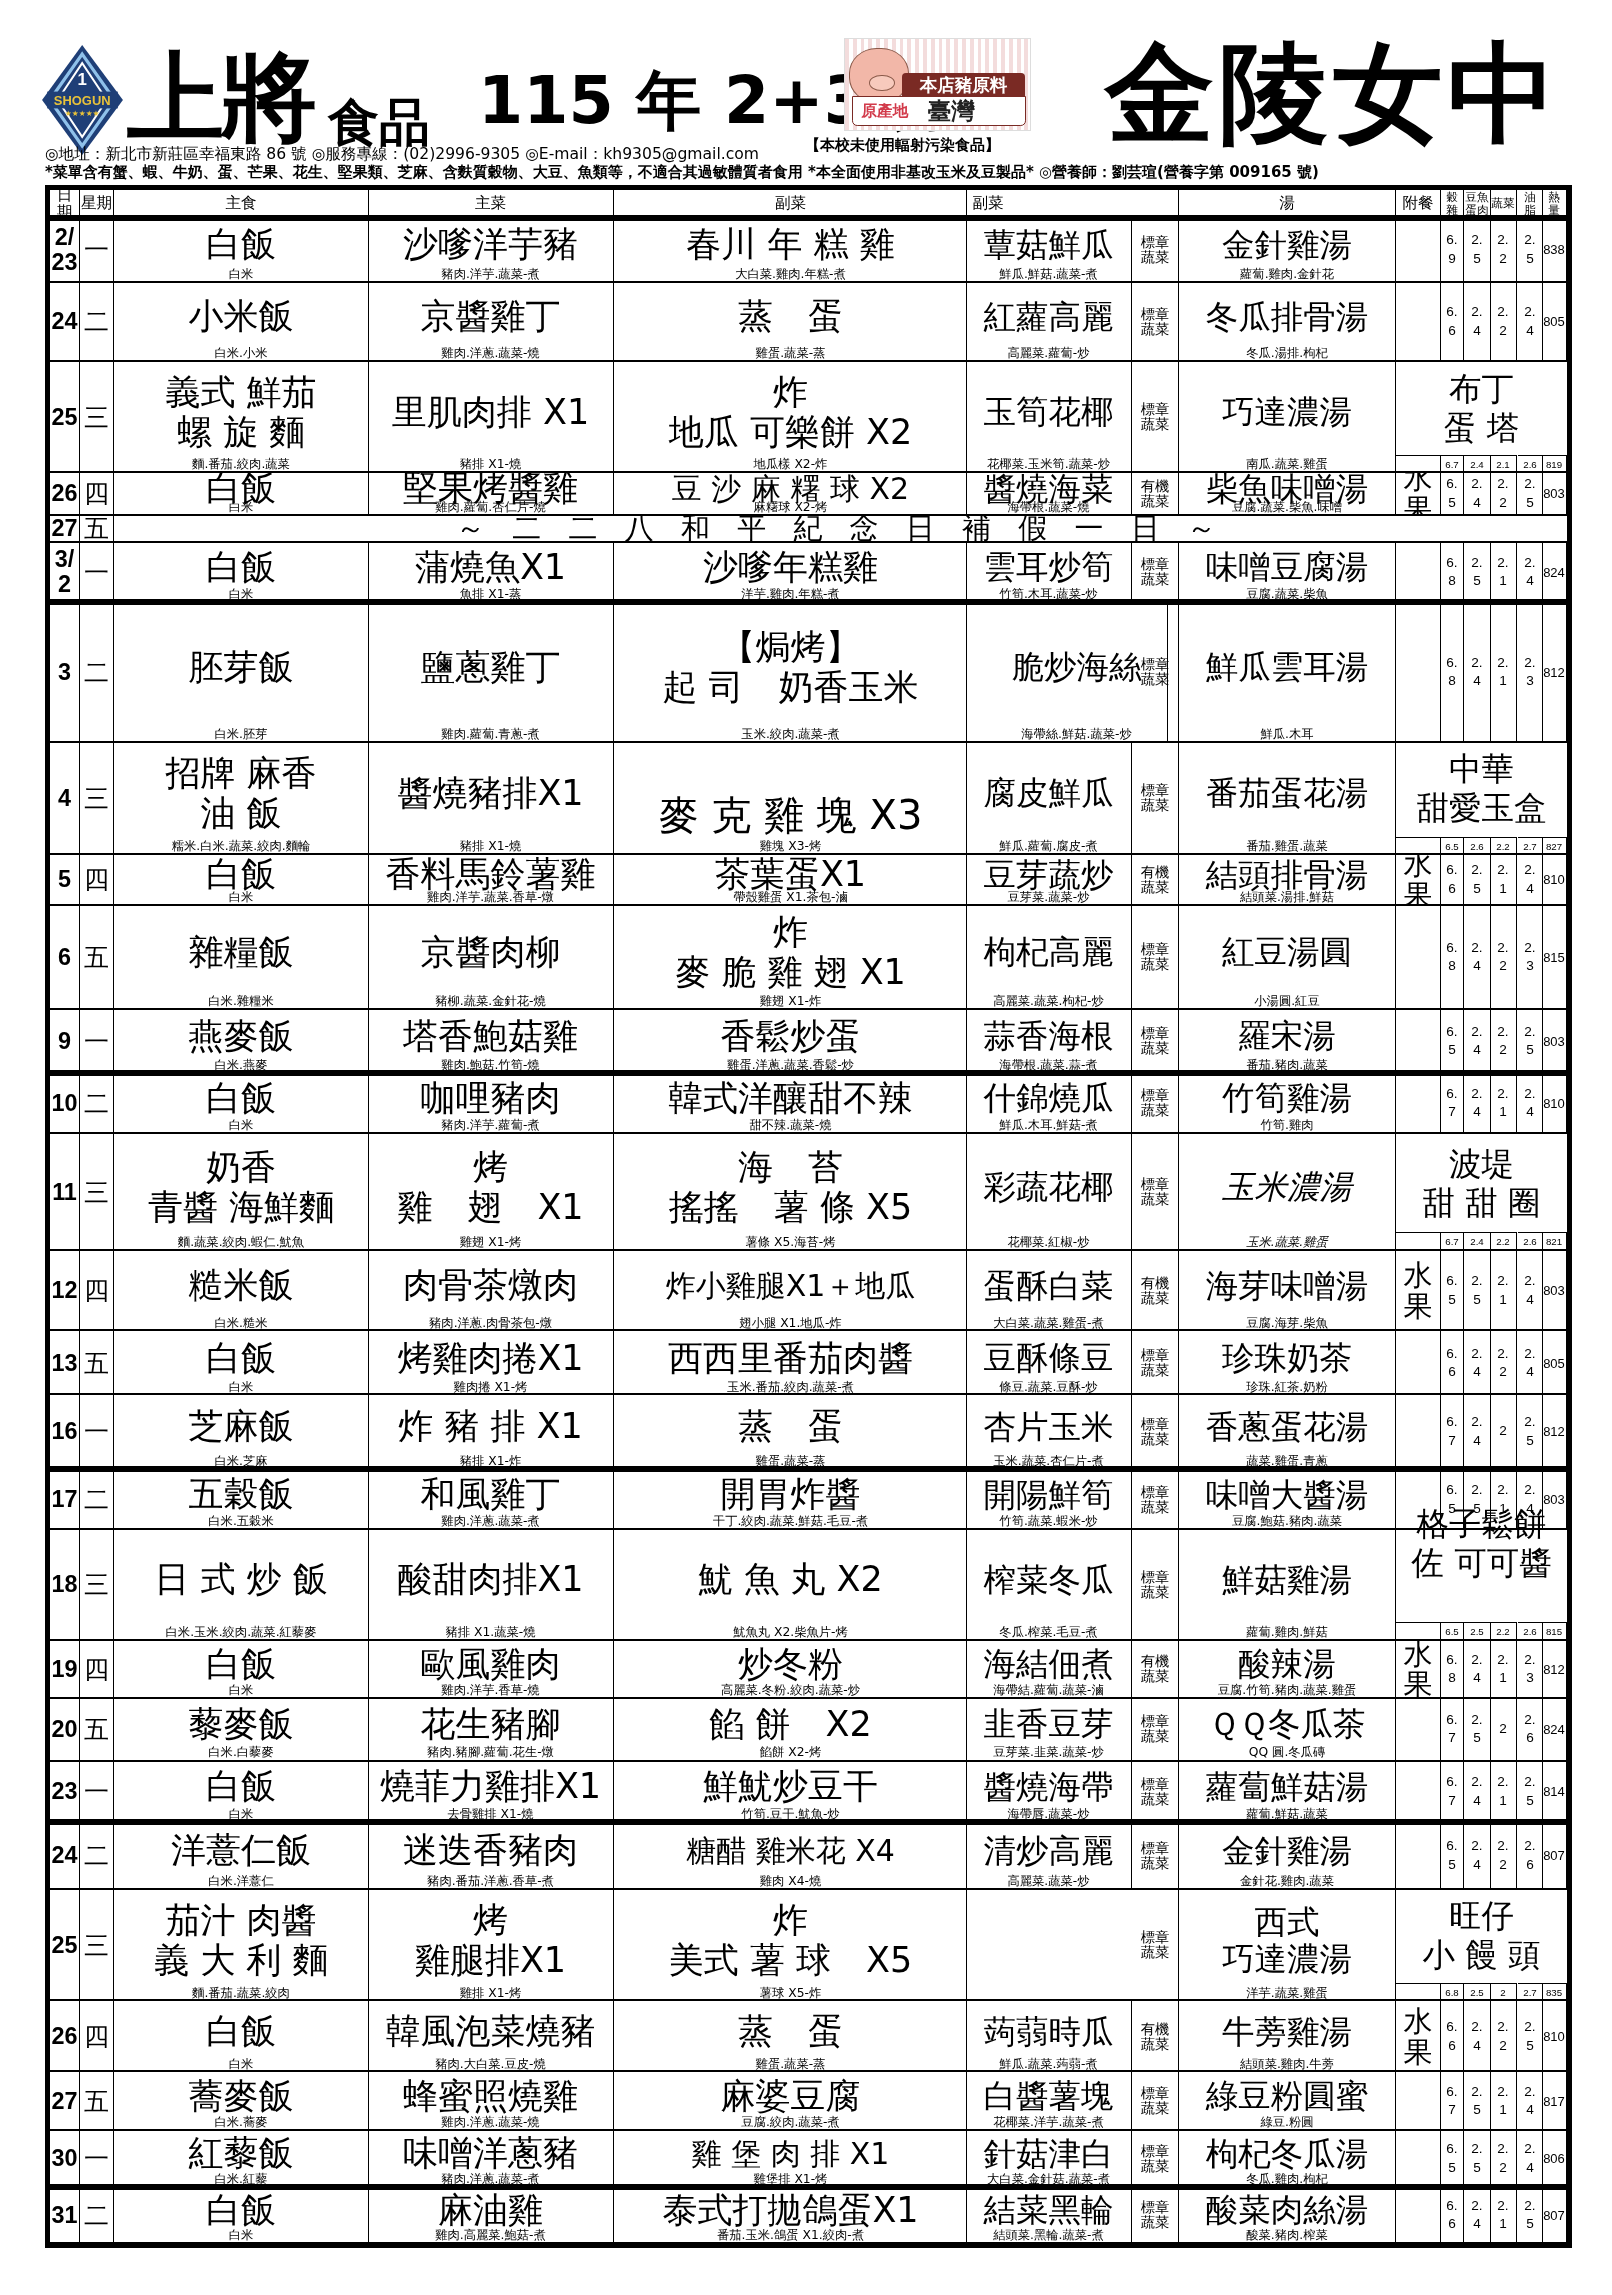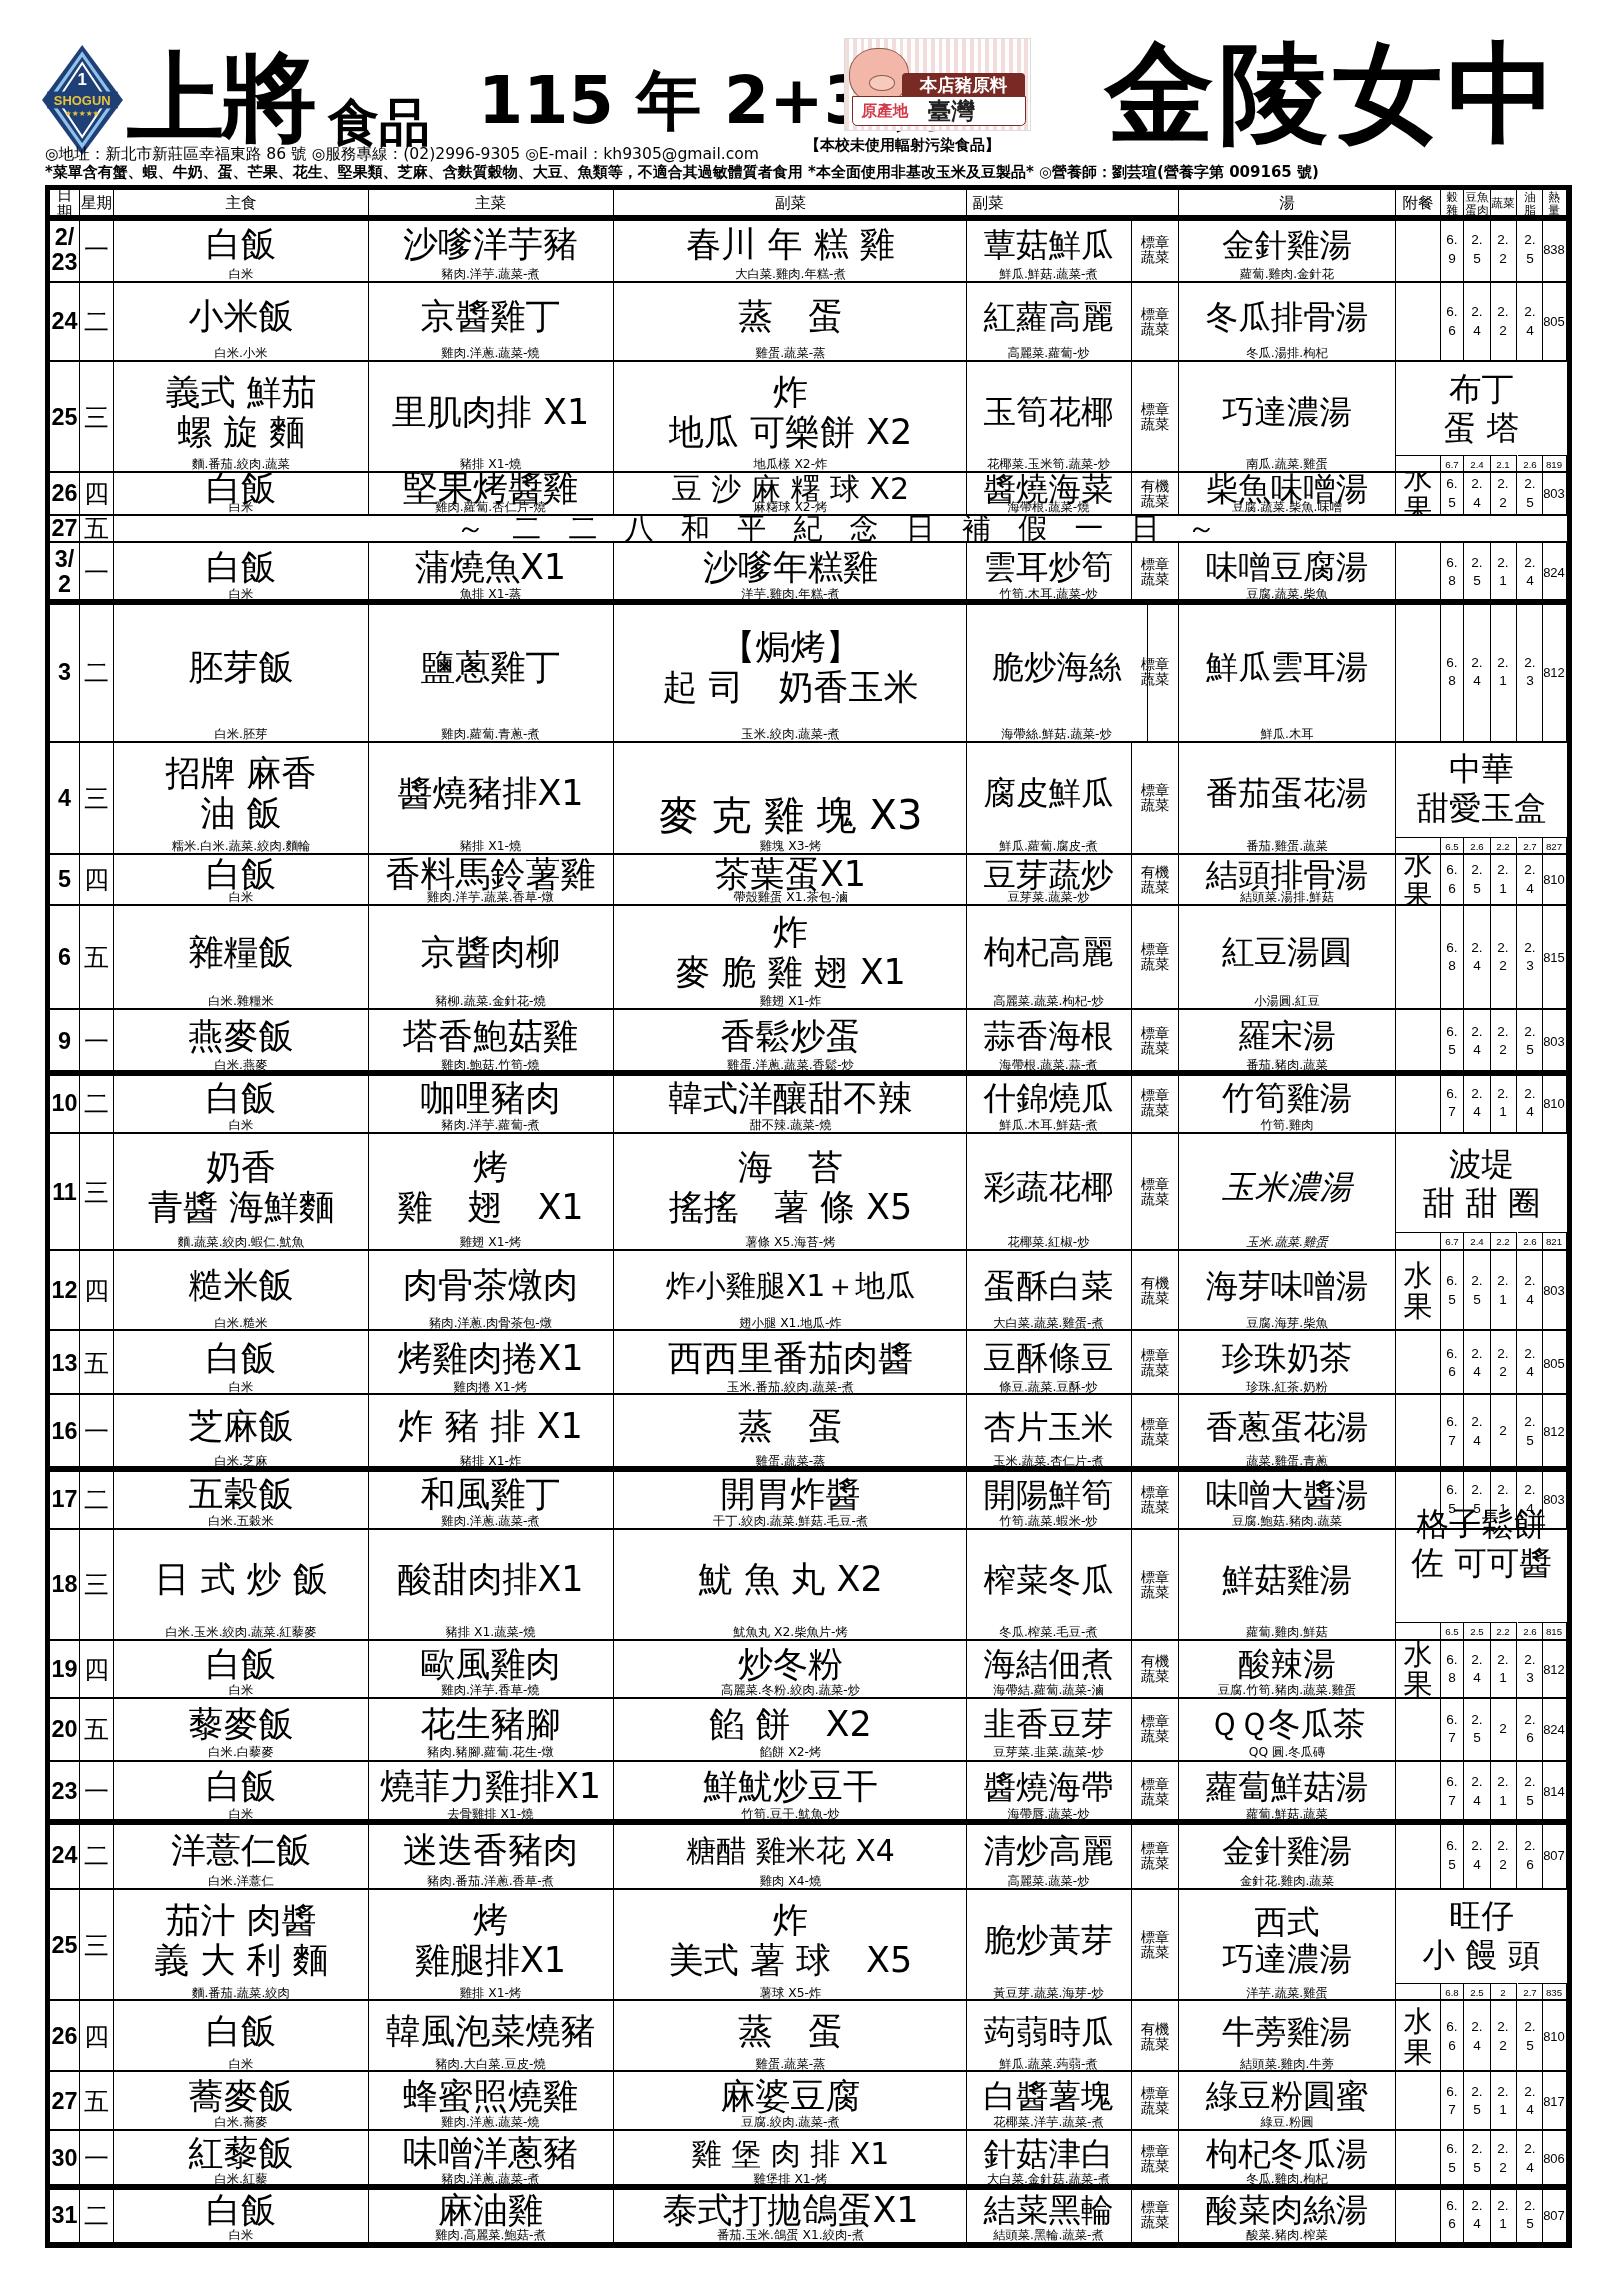--- a/index.html
+++ b/index.html
@@ -310,21 +310,21 @@
     </div>
     <div class="cell dish" style="left: 318px; top: 412px; width: 246px; height: 140px;">
       <div class="name">鹽蔥雞丁</div>
       <div class="ing">雞肉.蘿蔔.青蔥-煮</div>
     </div>
     <div class="cell dish" style="left: 565px; top: 412px; width: 352px; height: 140px;">
       <div class="name">【焗烤】
 起 司　奶香玉米</div>
       <div class="ing">玉米.絞肉.蔬菜-煮</div>
     </div>
-    <div class="cell dish" style="left: 916px; top: 412px; width: 182px; height: 140px;">
+    <div class="cell dish" style="left: 936px; top: 412px; width: 182px; height: 140px;">
       <div class="name" style="font-size: 32.5px;">脆炒海絲</div>
       <div class="ing">海帶絲.鮮菇.蔬菜-炒</div>
     </div>
     <div class="cell dish" style="left: 1129px; top: 412px; width: 217px; height: 140px;">
       <div class="name" style="font-size: 32.5px;">鮮瓜雲耳湯</div>
       <div class="ing">鮮瓜.木耳</div>
     </div>
     <div class="cell tag" style="left: 1082px; top: 412px; width: 47px; height: 140px;">
       <span>標章蔬菜</span>
     </div>
@@ -966,24 +966,20 @@
     <div class="cell dish" style="left: 318px; top: 1699px; width: 246px; height: 112px;">
       <div class="name">烤
 雞腿排X1</div>
       <div class="ing">雞排 X1-烤</div>
     </div>
     <div class="cell dish" style="left: 565px; top: 1699px; width: 352px; height: 112px;">
       <div class="name">炸
 美式 薯 球　X5</div>
       <div class="ing">薯球 X5-炸</div>
     </div>
-    <div class="cell dish" style="left: 916px; top: 1699px; width: 166px; height: 112px;">
-      <div class="name" style="font-size: 32.5px;">脆炒黃芽</div>
-      <div class="ing">黃豆芽.蔬菜.海芽-炒</div>
-    </div>
     <div class="cell dish" style="left: 1129px; top: 1699px; width: 217px; height: 112px;">
       <div class="name" style="font-size: 32.5px;">西式
 巧達濃湯</div>
       <div class="ing">洋芋.蔬菜.雞蛋</div>
     </div>
     <div class="cell tag" style="left: 1082px; top: 1699px; width: 47px; height: 112px;">
       <span>標章蔬菜</span>
     </div>
     <div class="snack" style="left: 1346px; top: 1699px; width: 171px; height: 94px;">旺仔
 小 饅 頭</div>

